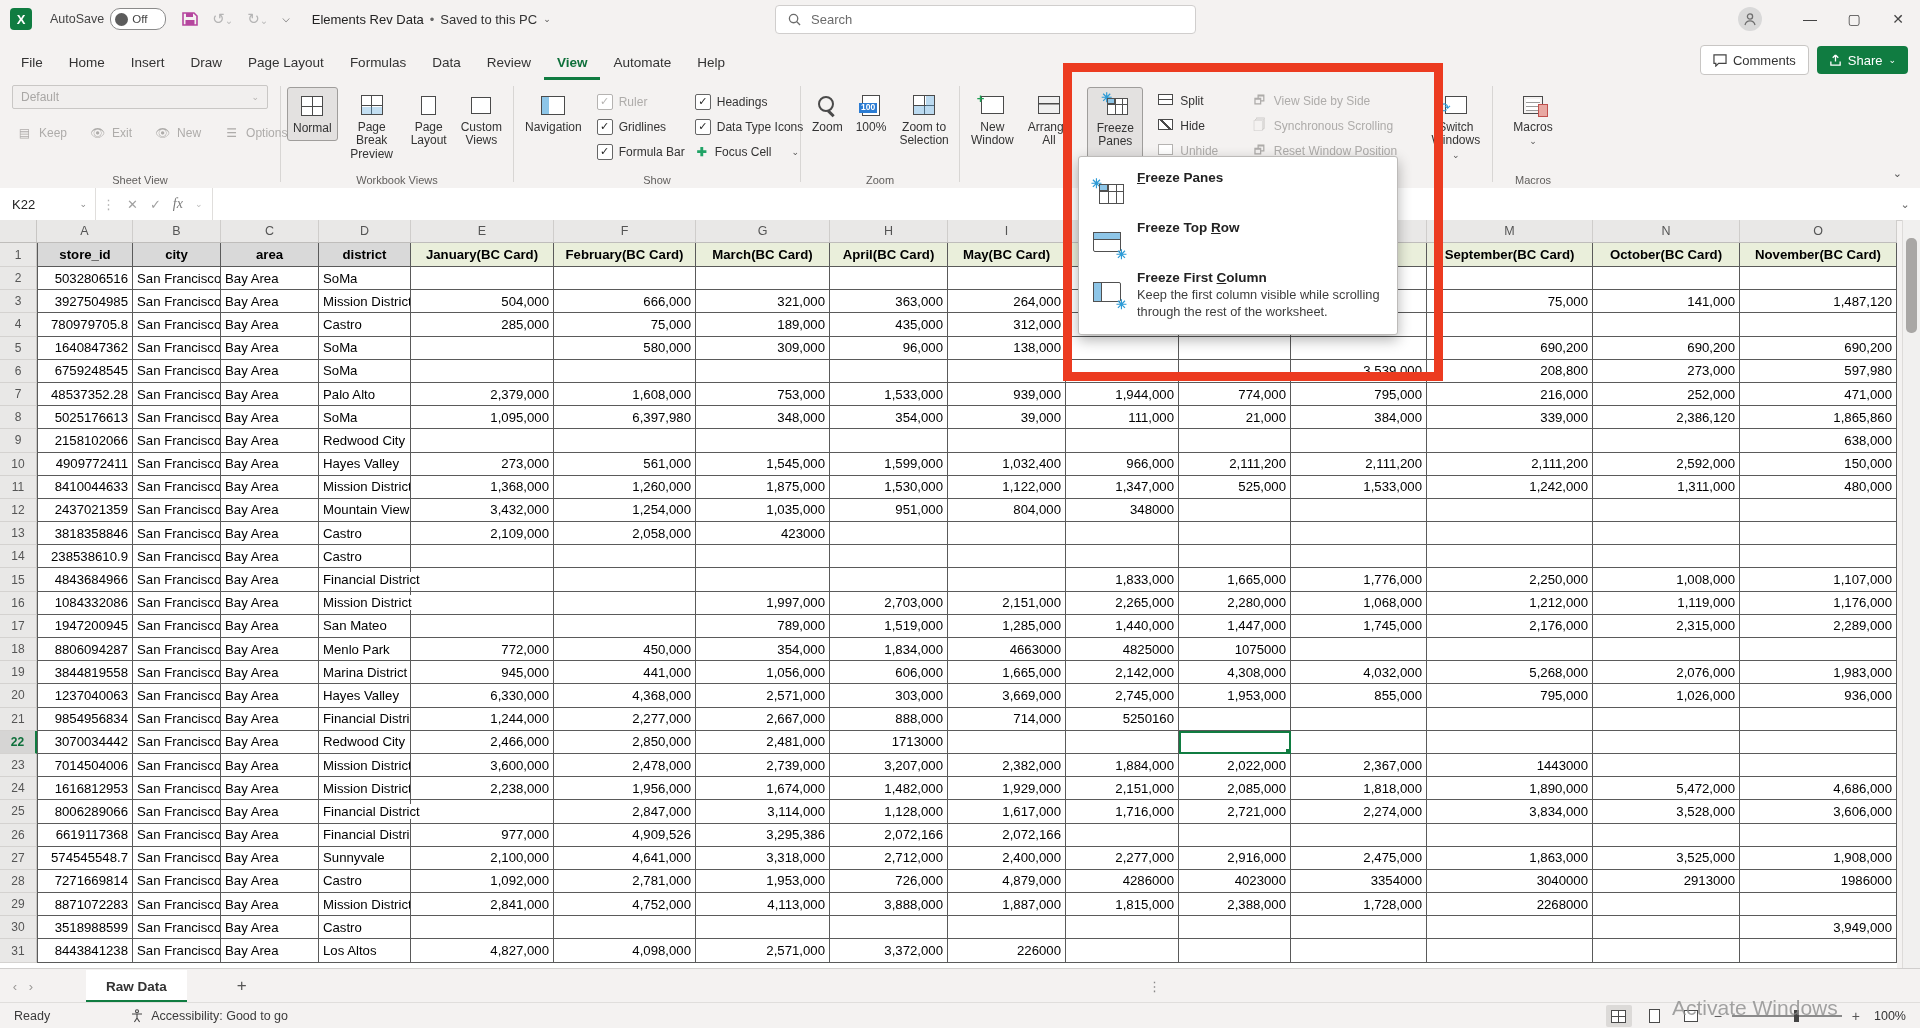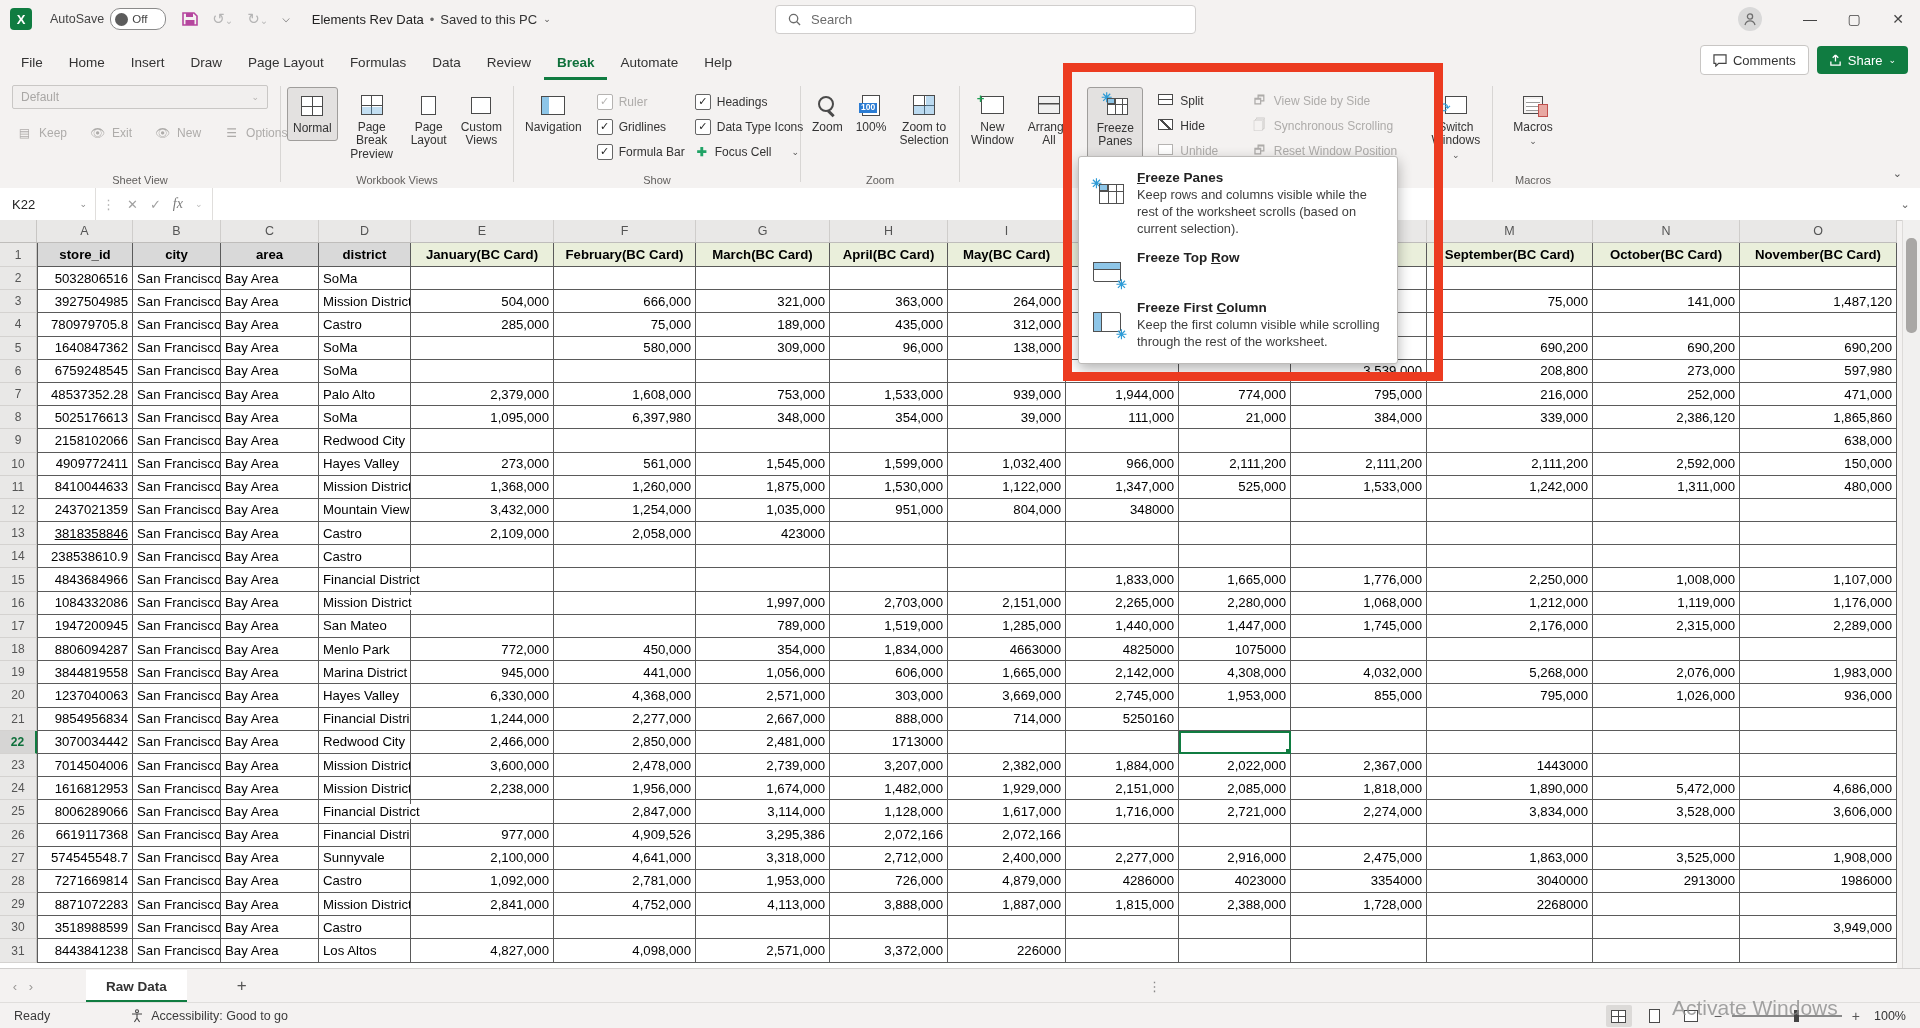--- a/index.html
+++ b/index.html
@@ -175,21 +175,21 @@
   <div class="tabrow">
     <div class="rtabs">
         <div class="rtab">File</div>
         <div class="rtab">Home</div>
         <div class="rtab">Insert</div>
         <div class="rtab">Draw</div>
         <div class="rtab">Page Layout</div>
         <div class="rtab">Formulas</div>
         <div class="rtab">Data</div>
         <div class="rtab">Review</div>
-        <div class="rtab active">Break</div>
+        <div class="rtab active">View</div>
         <div class="rtab">Automate</div>
         <div class="rtab">Help</div>
       </div>
     <div class="tr-actions">
       <span class="btn-comments">
         <svg width="14" height="13" viewBox="0 0 15 14">
             <path d="M1 1h13v9H6l-3 3v-3H1z" fill="none" stroke="#444" stroke-width="1.3"></path>
           </svg>
         <span>Comments</span>
       </span>
@@ -986,21 +986,21 @@
           </div>
           <div class="cell num" style="width: 147px;">
             <span class="t"></span>
           </div>
           <div class="cell num" style="width: 157px;">
             <span class="t"></span>
           </div>
         </div>
         <div class="grow">
           <div class="rowhead">13</div>
-          <div class="cell num first" style="width: 96px; text-decoration: underline;">
+          <div class="cell num first" style="width: 96px;">
             <span class="t">3818358846</span>
           </div>
           <div class="cell txt" style="width: 88px;">
             <span class="t">San Francisco</span>
           </div>
           <div class="cell txt" style="width: 98px;">
             <span class="t">Bay Area</span>
           </div>
           <div class="cell txt" style="width: 92px;">
             <span class="t">Castro</span>
@@ -1955,21 +1955,20 @@
     <div class="fm-item">
       <div class="fm-ic">
         <span class="fz">
           <span class="ast" style="left:0;top:-2px;">✳</span>
           <span class="box" style="left:8px;top:6px;width:25px;height:20px;background:linear-gradient(#505050 0 0) 0 6px/100% 1px no-repeat,linear-gradient(90deg,#505050 0 0) 8px 0/1px 100% no-repeat,linear-gradient(90deg,#505050 0 0) 16px 0/1px 100% no-repeat,#fff;"></span>
           <span class="box" style="left:8px;top:6px;width:9px;height:7px;background:#8ec6e8;border-width:1px;"></span>
         </span>
       </div>
       <div>
         <div class="fm-title"><span></span><u>F</u><span>reeze Panes</span></div>
-        <div class="fm-desc">Keep rows and columns visible while the rest of the worksheet scrolls (based on current selection).</div>
       </div>
     </div>
     <div class="fm-item">
       <div class="fm-ic">
         <span class="fz">
           <span class="box" style="left:2px;top:4px;width:28px;height:20px;border-radius:2px;background:#fff;"></span>
           <span class="box" style="left:2px;top:4px;width:28px;height:8px;background:#8ec6e8;border-width:1px;"></span>
           <span class="ast" style="right:-2px;bottom:-4px;">✳</span>
         </span>
       </div>

